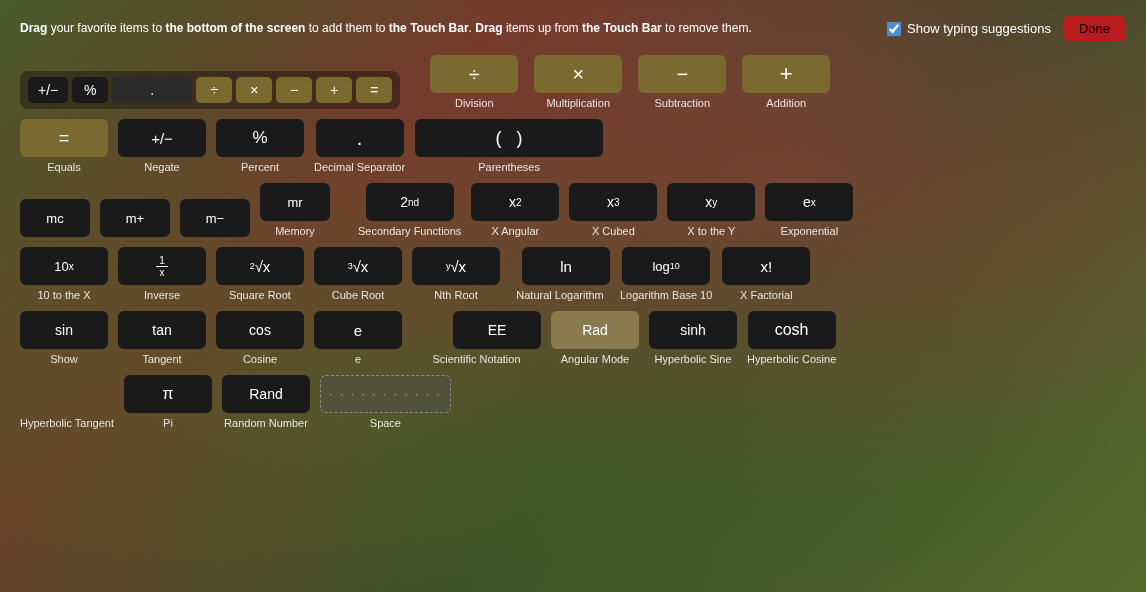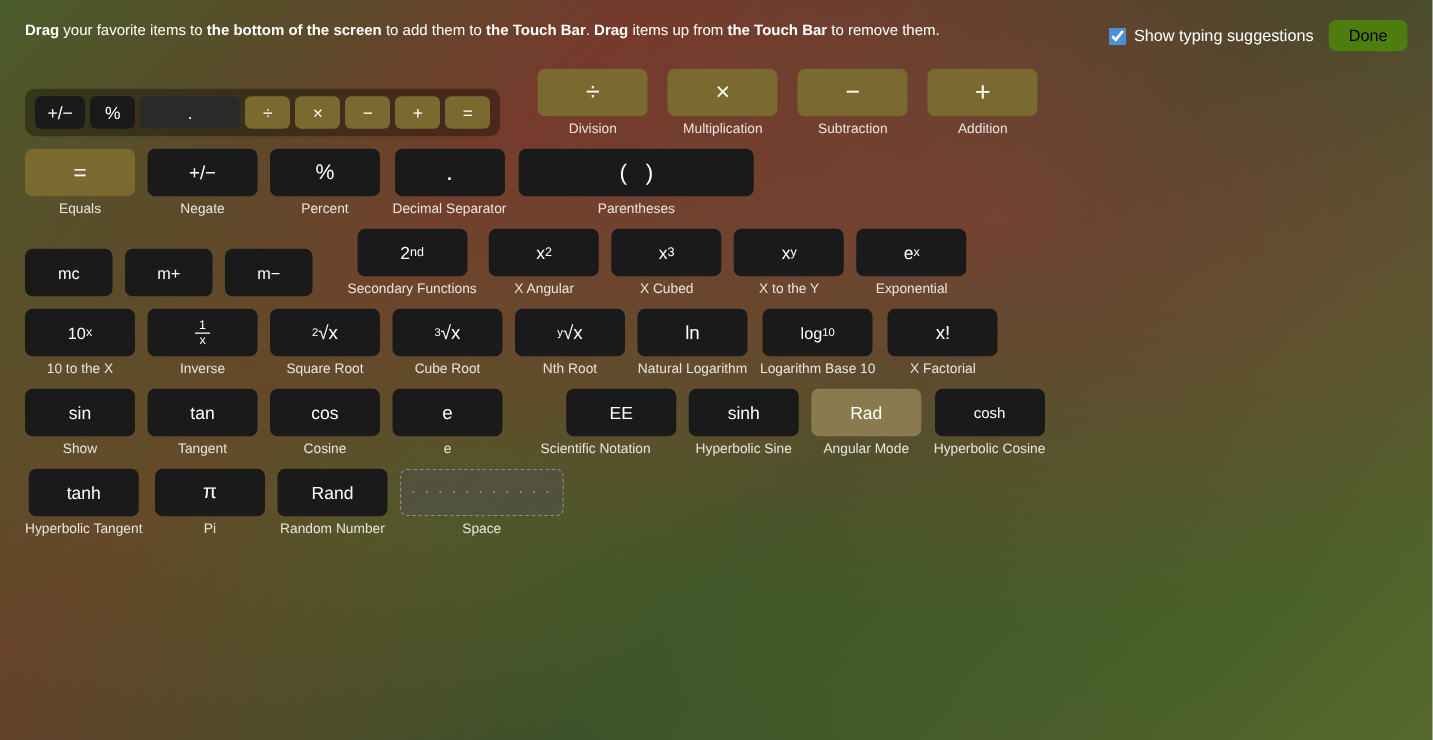--- a/index.html
+++ b/index.html
@@ -23,21 +23,21 @@
     .container {
       position: relative;
       z-index: 1;
       padding: 16px 20px 12px 20px;
       display: flex;
       flex-direction: column;
       gap: 10px;
     }
     .top-bar {
       display: flex;
-      align-items: flex-start;
+      align-items: center;
       justify-content: space-between;
       margin-bottom: 4px;
     }
     .instruction-text {
       font-size: 12px;
       color: #ffffff;
       max-width: 760px;
       line-height: 1.4;
     }
     .instruction-text strong { font-weight: 600; }
@@ -53,21 +53,21 @@
       color: #ffffff;
       font-size: 13px;
       cursor: pointer;
     }
     .checkbox-label input[type=checkbox] {
       width: 14px;
       height: 14px;
       accent-color: #4a90d9;
     }
     .done-btn {
-      background: #4d7c0f;
+      background: #b91c1c;
       color: #000000;
       border: none;
       border-radius: 6px;
       padding: 5px 16px;
       font-size: 13px;
       font-weight: 500;
       cursor: pointer;
     }
     .default-set-bar {
       display: flex;
@@ -222,20 +222,24 @@
   <div class="grid-row">
     <div class="calc-item">
       <button class="calc-btn dark btn-sm" style="font-size:13px;">mc</button>
     </div>
     <div class="calc-item">
       <button class="calc-btn dark btn-sm" style="font-size:13px;">m+</button>
     </div>
     <div class="calc-item">
       <button class="calc-btn dark btn-sm" style="font-size:13px;">m−</button>
     </div>
+    <div class="calc-item">
+      <button class="calc-btn dark btn-sm" style="font-size:13px;">mr</button>
+      <span class="calc-label">Memory</span>
+    </div>
     <div style="width:8px;"></div>
     <div class="calc-item">
       <button class="calc-btn dark btn-md" style="font-size:14px;">2<sup>nd</sup></button>
       <span class="calc-label">Secondary Functions</span>
     </div>
     <div class="calc-item">
       <button class="calc-btn dark btn-md" style="font-size:14px;">x<sup>2</sup></button>
       <span class="calc-label">X Angular</span>
     </div>
     <div class="calc-item">
@@ -272,21 +276,21 @@
     </div>
     <div class="calc-item">
       <button class="calc-btn dark btn-md" style="font-size:15px;"><sup style="font-size:9px;">3</sup>√x</button>
       <span class="calc-label">Cube Root</span>
     </div>
     <div class="calc-item">
       <button class="calc-btn dark btn-md" style="font-size:15px;"><sup style="font-size:9px;">y</sup>√x</button>
       <span class="calc-label">Nth Root</span>
     </div>
     <div class="calc-item">
-      <button class="calc-btn dark btn-md" style="font-size:15px;">ln</button>
+      <button class="calc-btn dark btn-md" style="font-size:15px;margin-left:12px;">ln</button>
       <span class="calc-label">Natural Logarithm</span>
     </div>
     <div class="calc-item">
       <button class="calc-btn dark btn-md" style="font-size:13px;">log<sub>10</sub></button>
       <span class="calc-label">Logarithm Base 10</span>
     </div>
     <div class="calc-item">
       <button class="calc-btn dark btn-md" style="font-size:15px;">x!</button>
       <span class="calc-label">X Factorial</span>
     </div>
@@ -307,36 +311,35 @@
     </div>
     <div class="calc-item">
       <button class="calc-btn dark btn-md" style="font-size:15px;">e</button>
       <span class="calc-label">e</span>
     </div>
     <div class="calc-item">
       <button class="calc-btn dark btn-md" style="font-size:14px;margin-left:41px;">EE</button>
       <span class="calc-label">Scientific Notation</span>
     </div>
     <div class="calc-item">
+      <button class="calc-btn btn-md" style="background:#8a7a50;font-size:14px;">Rad</button>
+      <span class="calc-label">Angular Mode</span>
+    </div>
+    <div class="calc-item">
       <button class="calc-btn dark btn-md" style="font-size:14px;">sinh</button>
       <span class="calc-label">Hyperbolic Sine</span>
     </div>
     <div class="calc-item">
-      <button class="calc-btn btn-md" style="background:#8a7a50;font-size:14px;">Rad</button>
-      <span class="calc-label">Angular Mode</span>
-    </div>
-    <div class="calc-item">
-      <button class="calc-btn dark btn-md" style="font-size:12px;">cosh</button>
+      <button class="calc-btn dark btn-md" style="font-size:16px;">cosh</button>
       <span class="calc-label">Hyperbolic Cosine</span>
     </div>
   </div>
 
   <div class="grid-row">
     <div class="calc-item">
-      <button class="calc-btn dark btn-md" style="font-size:14px;">tanh</button>
       <span class="calc-label">Hyperbolic Tangent</span>
     </div>
     <div class="calc-item">
       <button class="calc-btn dark btn-md" style="font-size:16px;">π</button>
       <span class="calc-label">Pi</span>
     </div>
     <div class="calc-item">
       <button class="calc-btn dark btn-md" style="font-size:14px;">Rand</button>
       <span class="calc-label">Random Number</span>
     </div>

